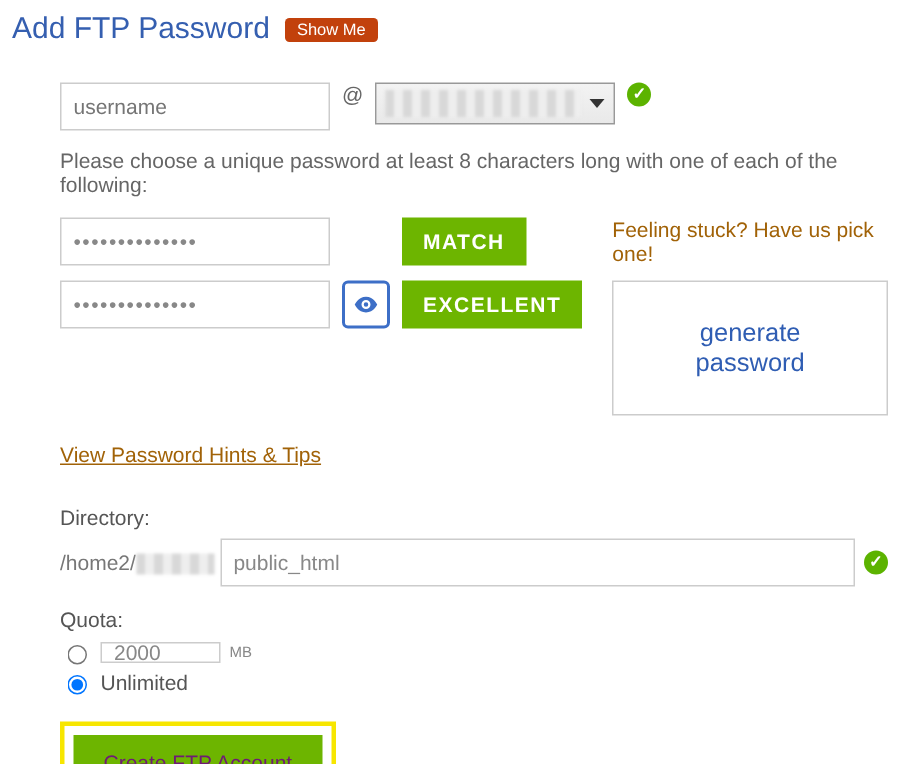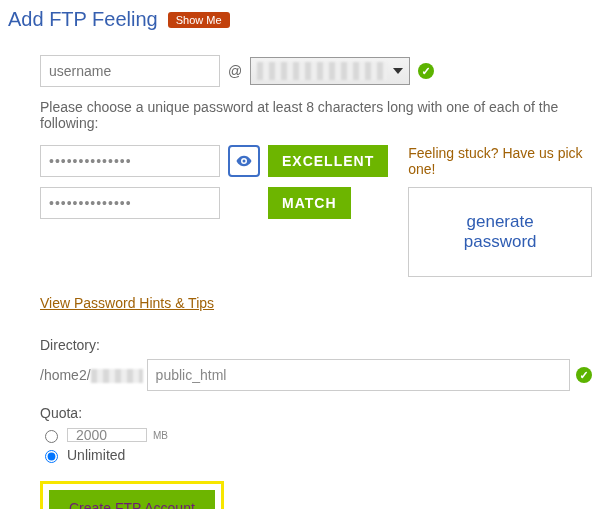--- a/index.html
+++ b/index.html
@@ -28,21 +28,21 @@
     font-size: 11px;
     padding: 2px 8px;
     border-radius: 3px;
     cursor: pointer;
   }
   .section {
     padding-left: 32px;
   }
   .row {
     display: flex;
-    align-items: center;
+    align-items: flex-start;
     gap: 8px;
     margin-bottom: 12px;
   }
   input[type="text"], input[type="password"] {
     border: 1px solid #ccc;
     padding: 6px 8px;
     font-size: 14px;
     color: #888;
     font-family: inherit;
   }
@@ -98,21 +98,21 @@
   .quota-input{width:80px;height:14px;border:1px solid #ccc;padding:4px 6px;color:#aaa;font-size:14px;}
   .mb{font-size:10px;color:#888;}
   .create-wrap{display:inline-block;border:3px solid #f7e600;padding:6px;margin-top:14px;}
   .create-btn{background:#6db500;color:#701a75;border:none;padding:10px 20px;font-size:14px;cursor:pointer;}
   .pwd{letter-spacing:1px;}
 </style>
 </head>
 <body>
 
 <div class="header">
-  <span class="title">Add FTP Feeling</span>
+  <span class="title">Add FTP Password</span>
   <span class="show-me">Show Me</span>
 </div>
 
 <div class="section">
 
   <div class="row">
     <input type="text" class="input-std" placeholder="username" style="">
     <span class="at">@</span>
     <div class="domain-select">
       <span class="blur"></span>
@@ -120,31 +120,31 @@
     </div>
     <span class="check-icon"></span>
   </div>
 
   <div class="instruct">Please choose a unique password at least 8 characters long with one of each of the following:</div>
 
   <div style="display:flex;align-items:flex-start;gap:8px;">
     <div style="display:flex;flex-direction:column;gap:10px;">
       <div class="row" style="margin-bottom:0;">
         <input type="password" class="input-std pwd" value="••••••••••••••" style="">
+        <span style="width:32px;"></span>
+        <span class="badge badge-match">MATCH</span>
+      </div>
+      <div class="row" style="margin-bottom:0;">
+        <input type="password" class="input-std pwd" value="••••••••••••••" style="">
         <span class="eye-btn">
           <svg viewBox="0 0 24 24">
               <path d="M12 5c-7 0-10 7-10 7s3 7 10 7 10-7 10-7-3-7-10-7zm0 11a4 4 0 110-8 4 4 0 010 8zm0-6a2 2 0 100 4 2 2 0 000-4z"></path>
             </svg>
         </span>
         <span class="badge badge-excellent">EXCELLENT</span>
-      </div>
-      <div class="row" style="margin-bottom:0;">
-        <input type="password" class="input-std pwd" value="••••••••••••••" style="">
-        <span style="width:32px;"></span>
-        <span class="badge badge-match">MATCH</span>
       </div>
     </div>
     <div class="stuck-col">
       <span class="link">Feeling stuck? Have us pick one!</span>
       <button class="gen-btn">generate password</button>
     </div>
   </div>
 
   <div class="link hints">View Password Hints &amp; Tips</div>
 

